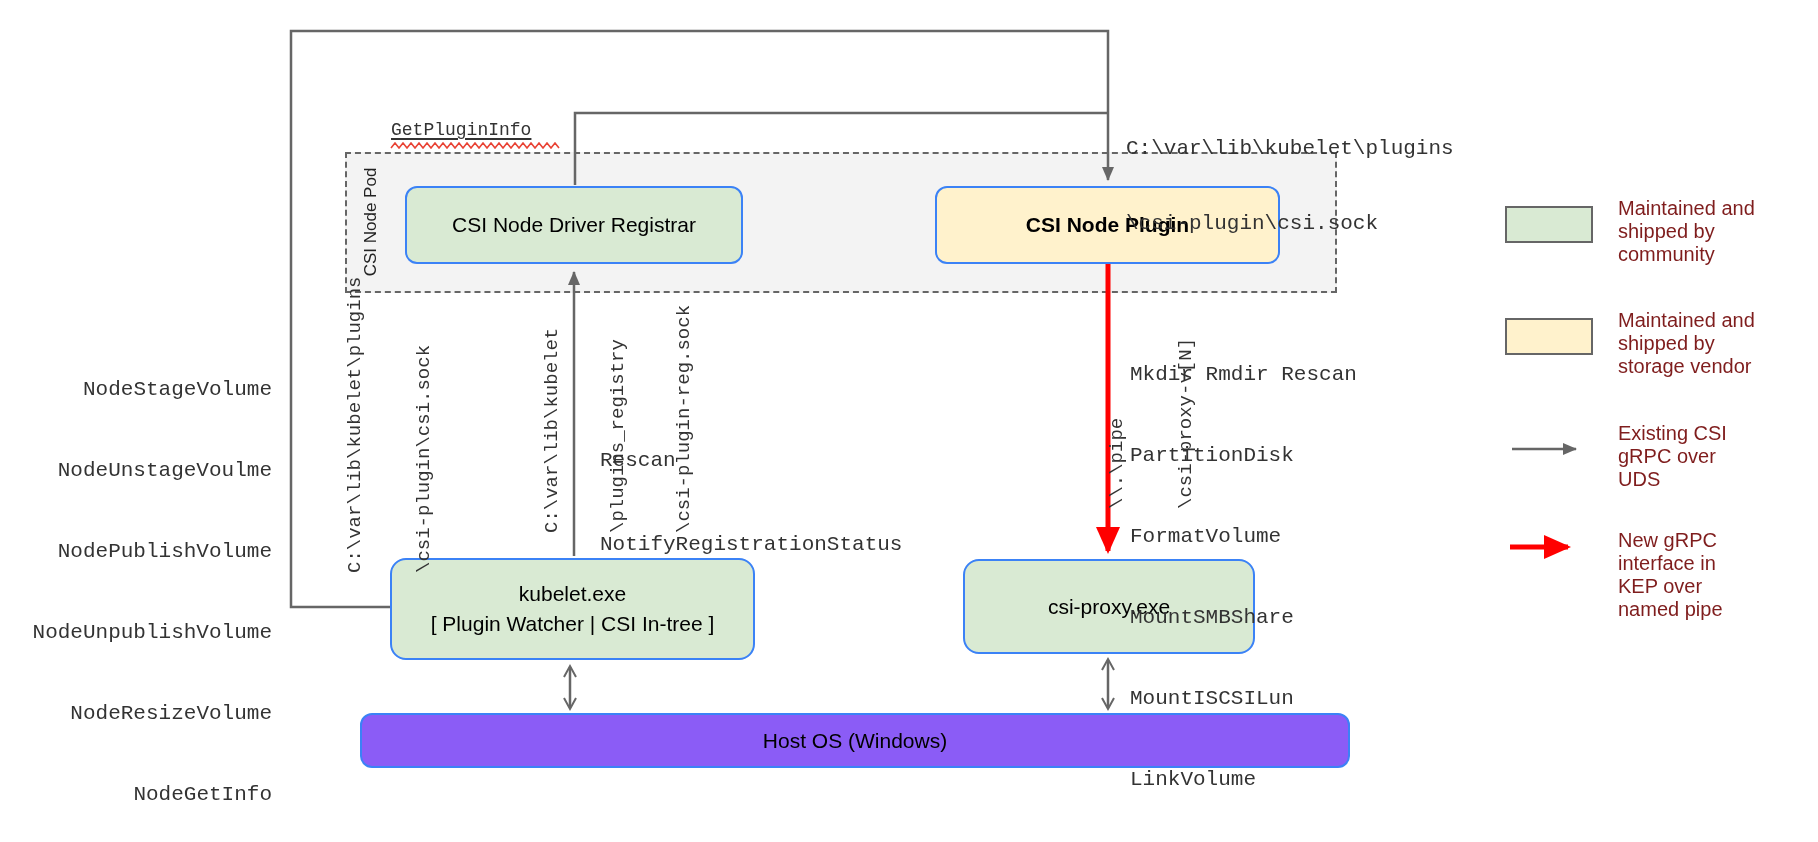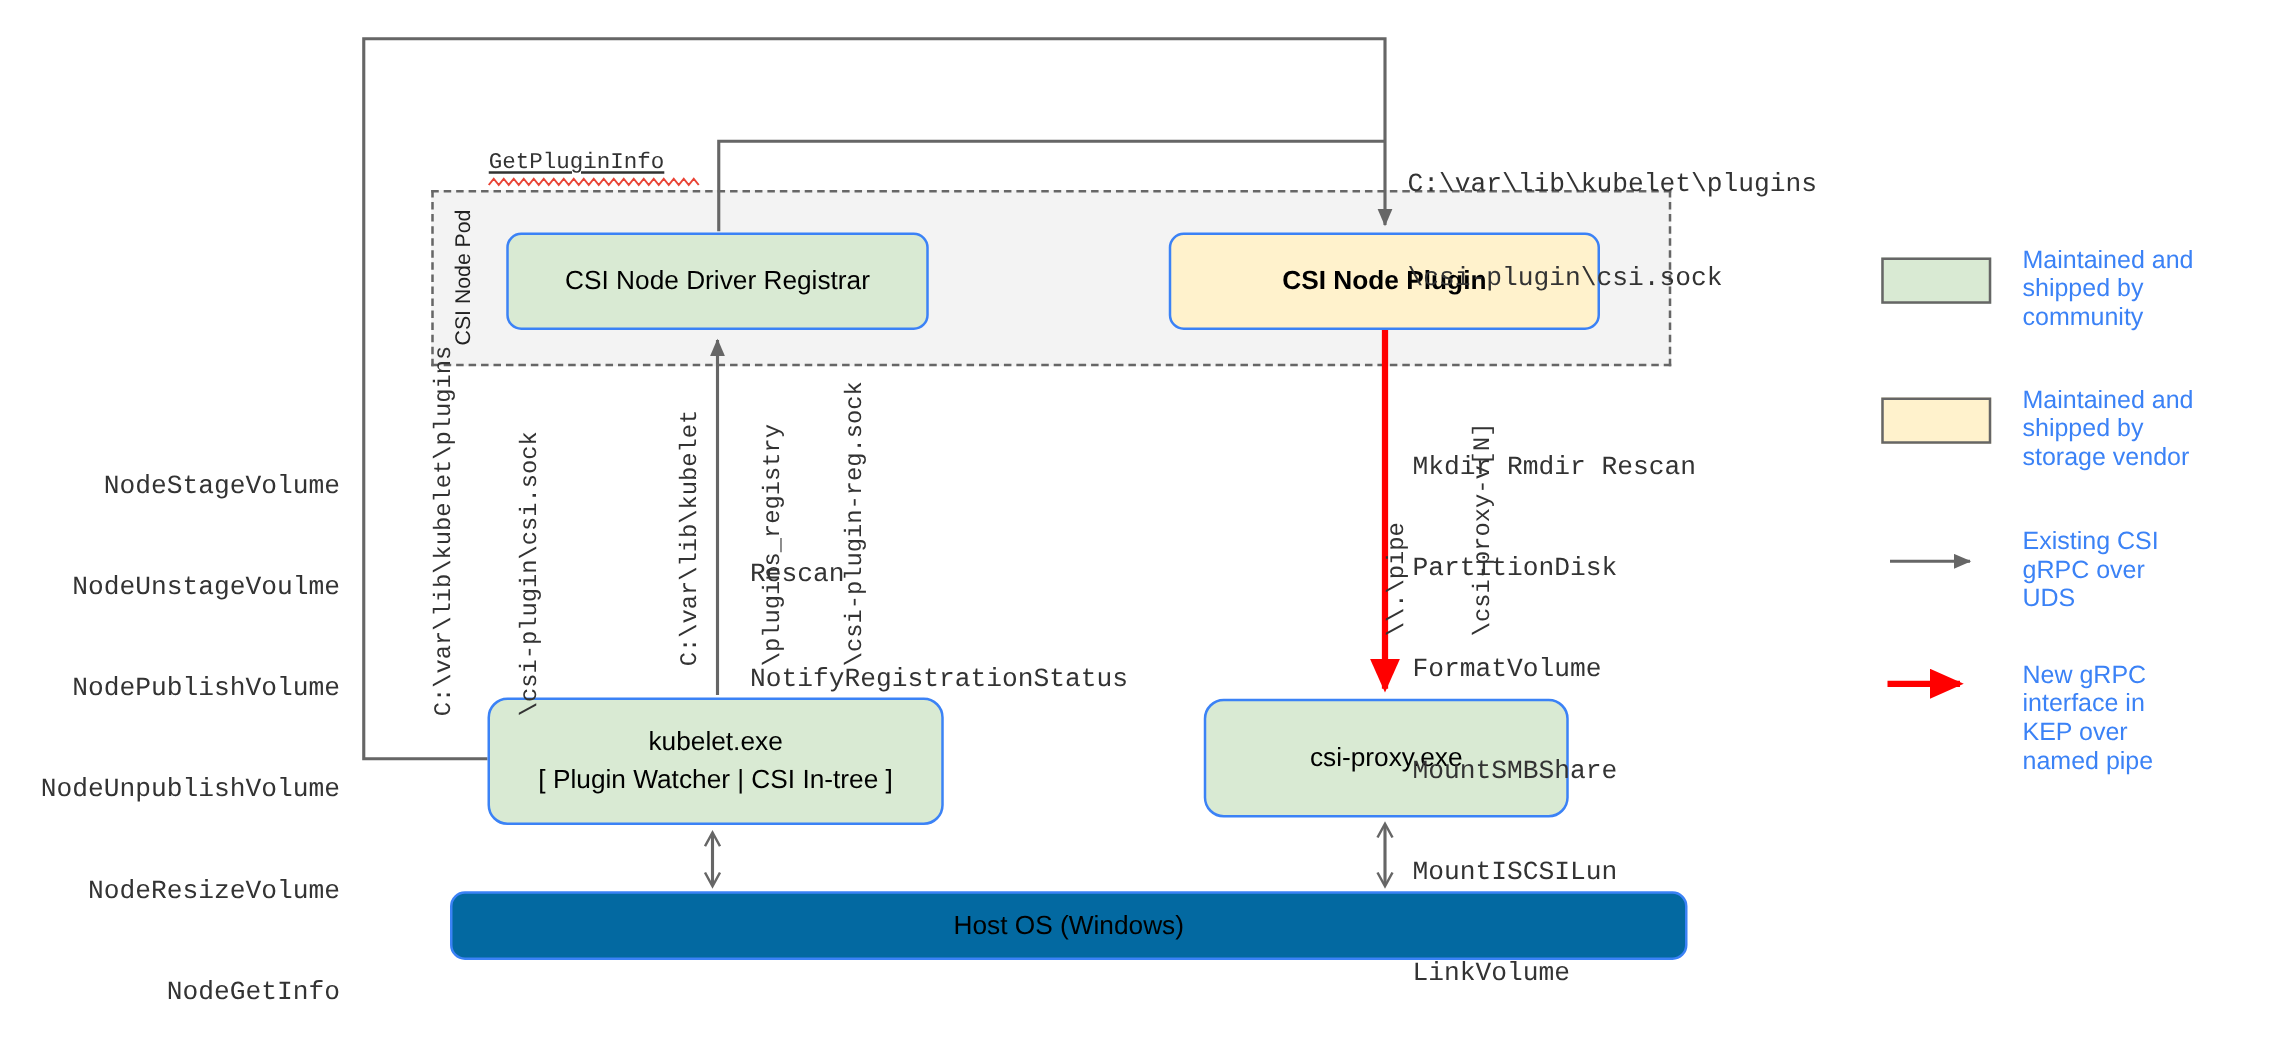--- a/index.html
+++ b/index.html
@@ -6,30 +6,30 @@
   .canvas{position:relative;width:1818px;height:842px;background:#ffffff;overflow:hidden;
           font-family:"Liberation Sans",sans-serif;color:#000;}
   .mono{font-family:"Liberation Mono","DejaVu Sans Mono",monospace;color:#333;}
   .pod{position:absolute;left:345px;top:152px;width:992px;height:141px;background:#f3f3f3;
        border:2px dashed #666666;box-sizing:border-box;z-index:1;}
   svg.connectors{position:absolute;left:0;top:0;z-index:2;pointer-events:none;}
   .node{position:absolute;z-index:3;display:flex;flex-direction:column;align-items:center;justify-content:center;
         box-sizing:border-box;border:2px solid #3b82f6;border-radius:12px;font-size:21px;text-align:center;}
   .green{background:#d9ead3;}
   .yellow{background:#fff2cc;}
-  .blue{background:#0369a1;}
+  .blue{background:#8b5cf6;}
   .txt{position:absolute;z-index:3;white-space:pre;}
   .rot{transform:rotate(-90deg);transform-origin:center center;}
   .ops{font-size:21px;line-height:27px;}
   .rightalign{text-align:right;}
   .squig-label{font-size:18px;text-decoration:underline;text-decoration-thickness:1.5px;text-underline-offset:3px;}
   .pathtext{font-size:21px;line-height:25px;}
   .rottext{font-size:19px;line-height:23px;}
   .legend-swatch{position:absolute;z-index:3;width:88px;height:37px;border:2px solid #666666;box-sizing:border-box;}
-  .legend-text{position:absolute;z-index:3;font-size:20px;line-height:23px;color:#3b82f6;}
+  .legend-text{position:absolute;z-index:3;font-size:20px;line-height:23px;color:#7f1d1d;}
   .boxlabel2{line-height:30px;}
 </style>
 </head>
 <body>
 
 <div class="canvas">
 
   <div class="pod"></div>
 
   <svg class="connectors" width="1818" height="842" viewBox="0 0 1818 842">

